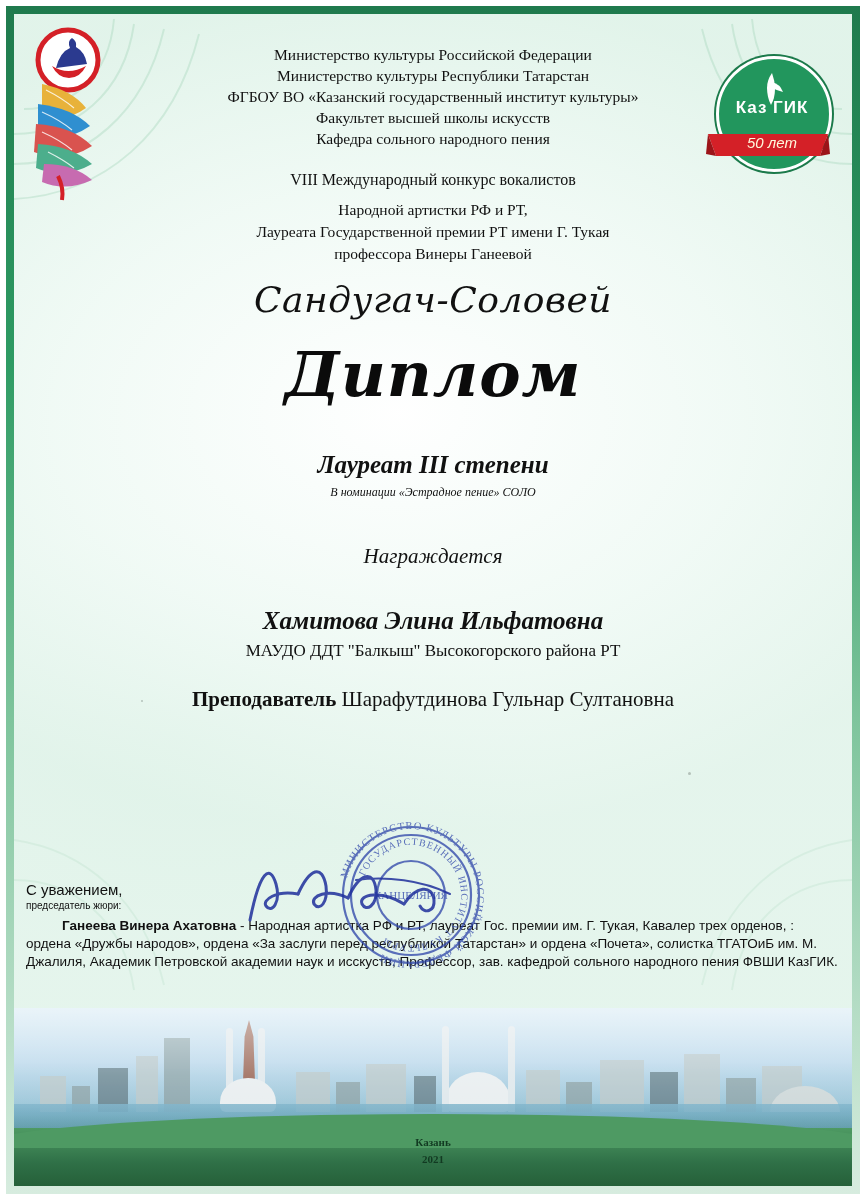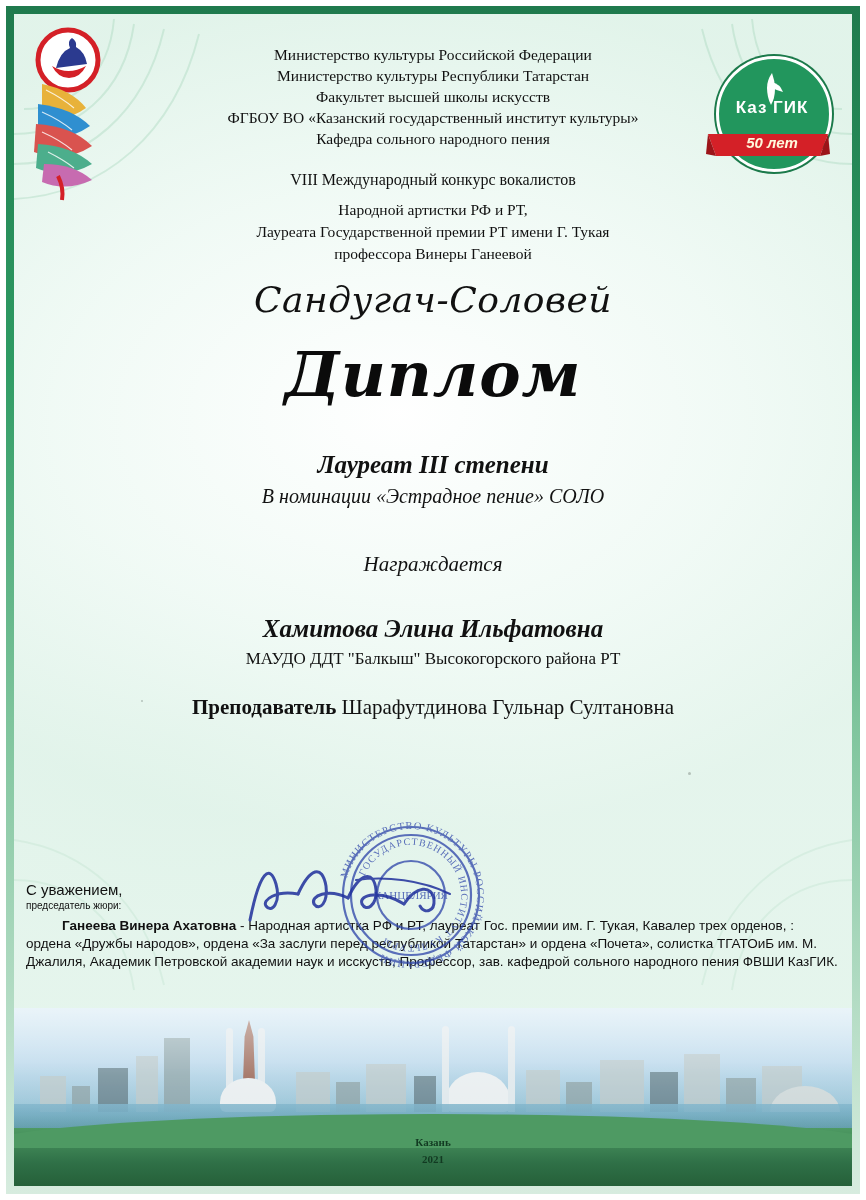--- a/index.html
+++ b/index.html
@@ -94,21 +94,21 @@
   .kazgik-ribbon {
     position: absolute;
     left: -4px; top: 72px;
     width: 124px; height: 30px;
   }
   .ribbon-label {
     position: absolute;
     left: 0; right: 0; top: 78px;
     text-align: center;
     color: #fff8dc;
-    font-weight: bold;
+    font-weight: normal;
     font-size: 15px;
     font-style: italic;
   }
 
   
   .content {
     position: absolute;
     left: 60px;
     top: 44px;
     width: 746px;
@@ -155,21 +155,21 @@
     font-family: "Liberation Serif", serif;
     font-style: italic;
     font-weight: bold;
     font-size: 25px;
     color: #111111;
   }
   .nomination {
     margin-top: 6px;
     font-family: "Liberation Serif", serif;
     font-style: italic;
-    font-size: 20px;
+    font-size: 12px;
     color: #111111;
   }
   .awarded {
     margin-top: 44px;
     font-family: "Liberation Serif", serif;
     font-style: italic;
     font-size: 21px;
     color: #111111;
   }
   .laureate-name {
@@ -394,22 +394,22 @@
       <path d="M122 6 L114 28 L124 26 Z" fill="#9c1419"></path>
     </svg>
     <div class="ribbon-label">50 лет</div>
   </div>
 
   <div class="content">
 
     <div class="ministry">
       <div>Министерство культуры Российской Федерации</div>
       <div>Министерство культуры Республики Татарстан</div>
+      <div>ФГБОУ ВО «Казанский государственный институт культуры»</div>
       <div>Факультет высшей школы искусств</div>
-      <div>ФГБОУ ВО «Казанский государственный институт культуры»</div>
       <div>Кафедра сольного народного пения</div>
     </div>
 
     <div class="contest">
       <div class="first">VIII Международный конкурс вокалистов</div>
       <div class="sub">Народной артистки РФ и РТ,</div>
       <div>Лауреата Государственной премии РТ имени Г. Тукая</div>
       <div>профессора Винеры Ганеевой</div>
     </div>
 

